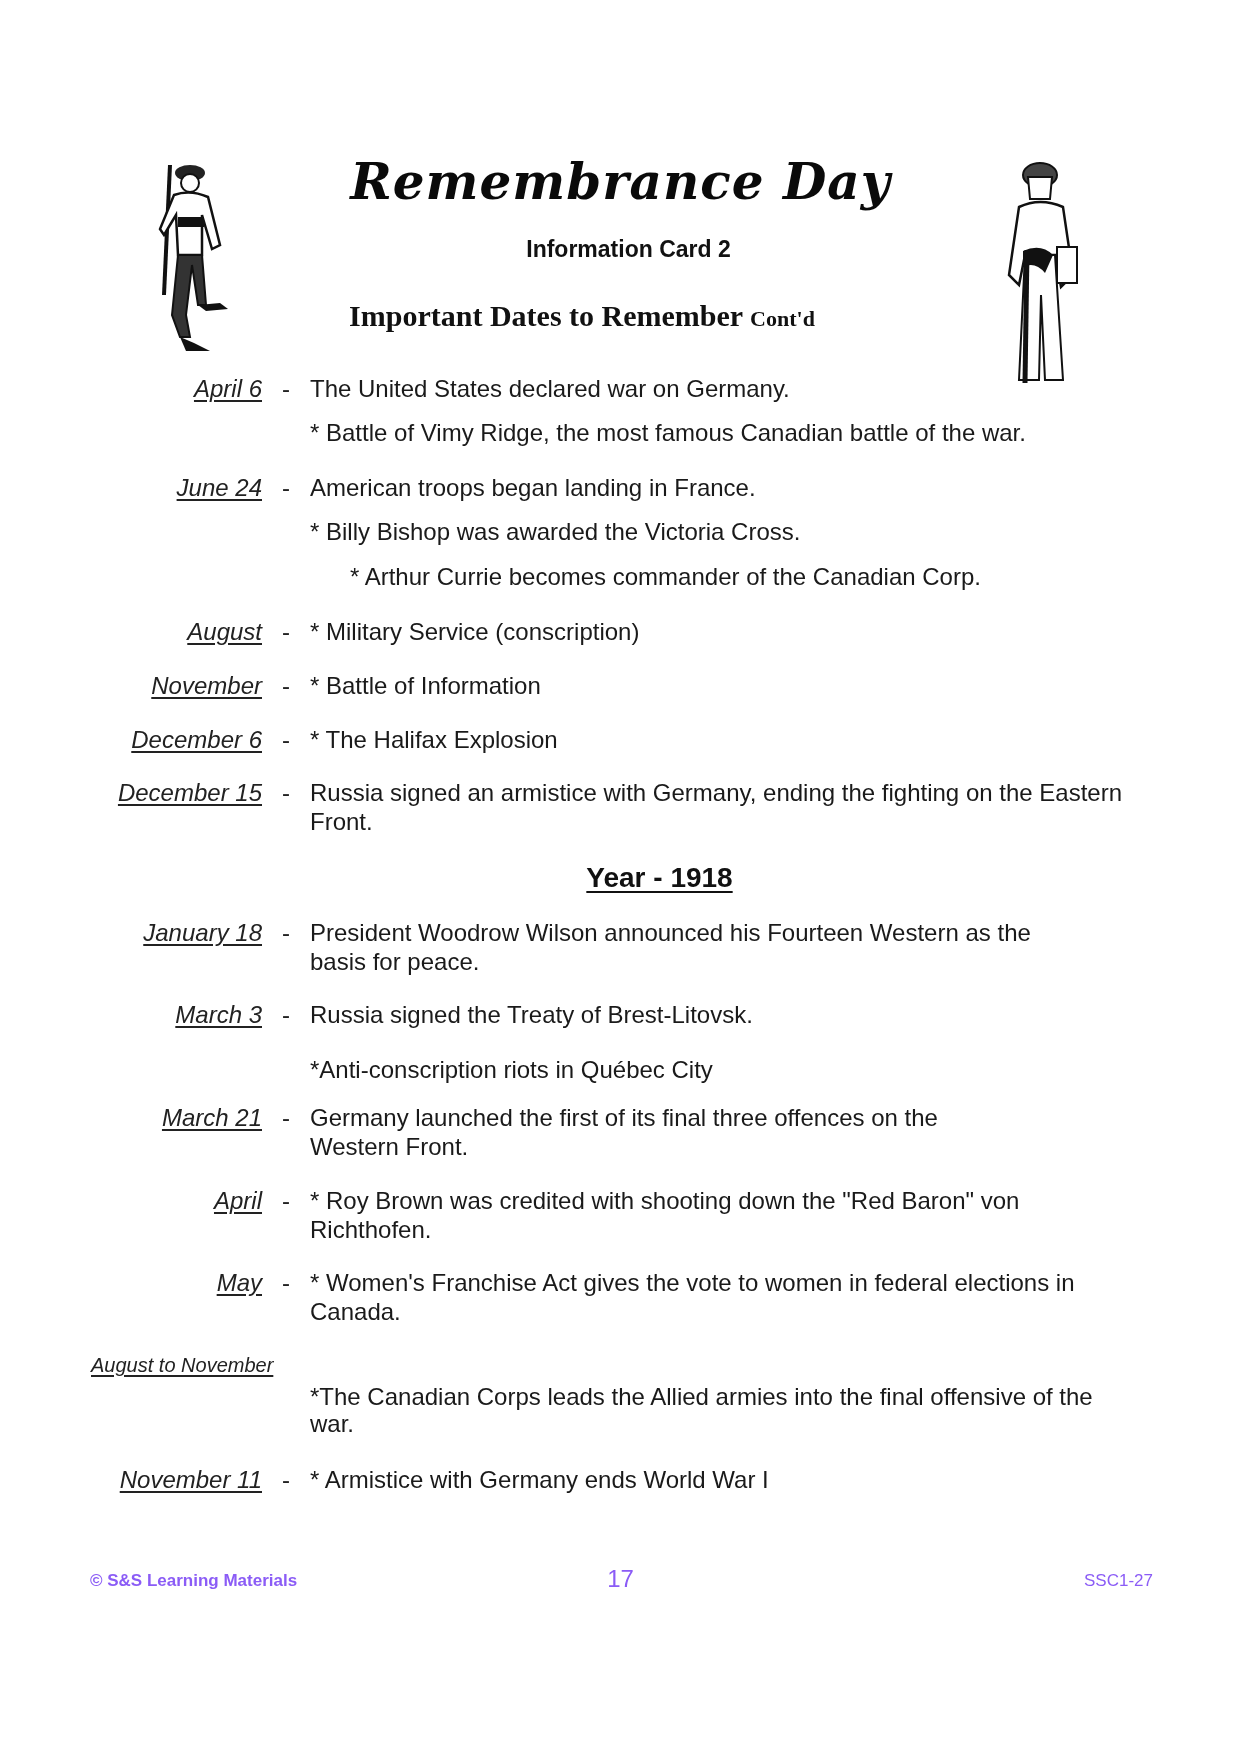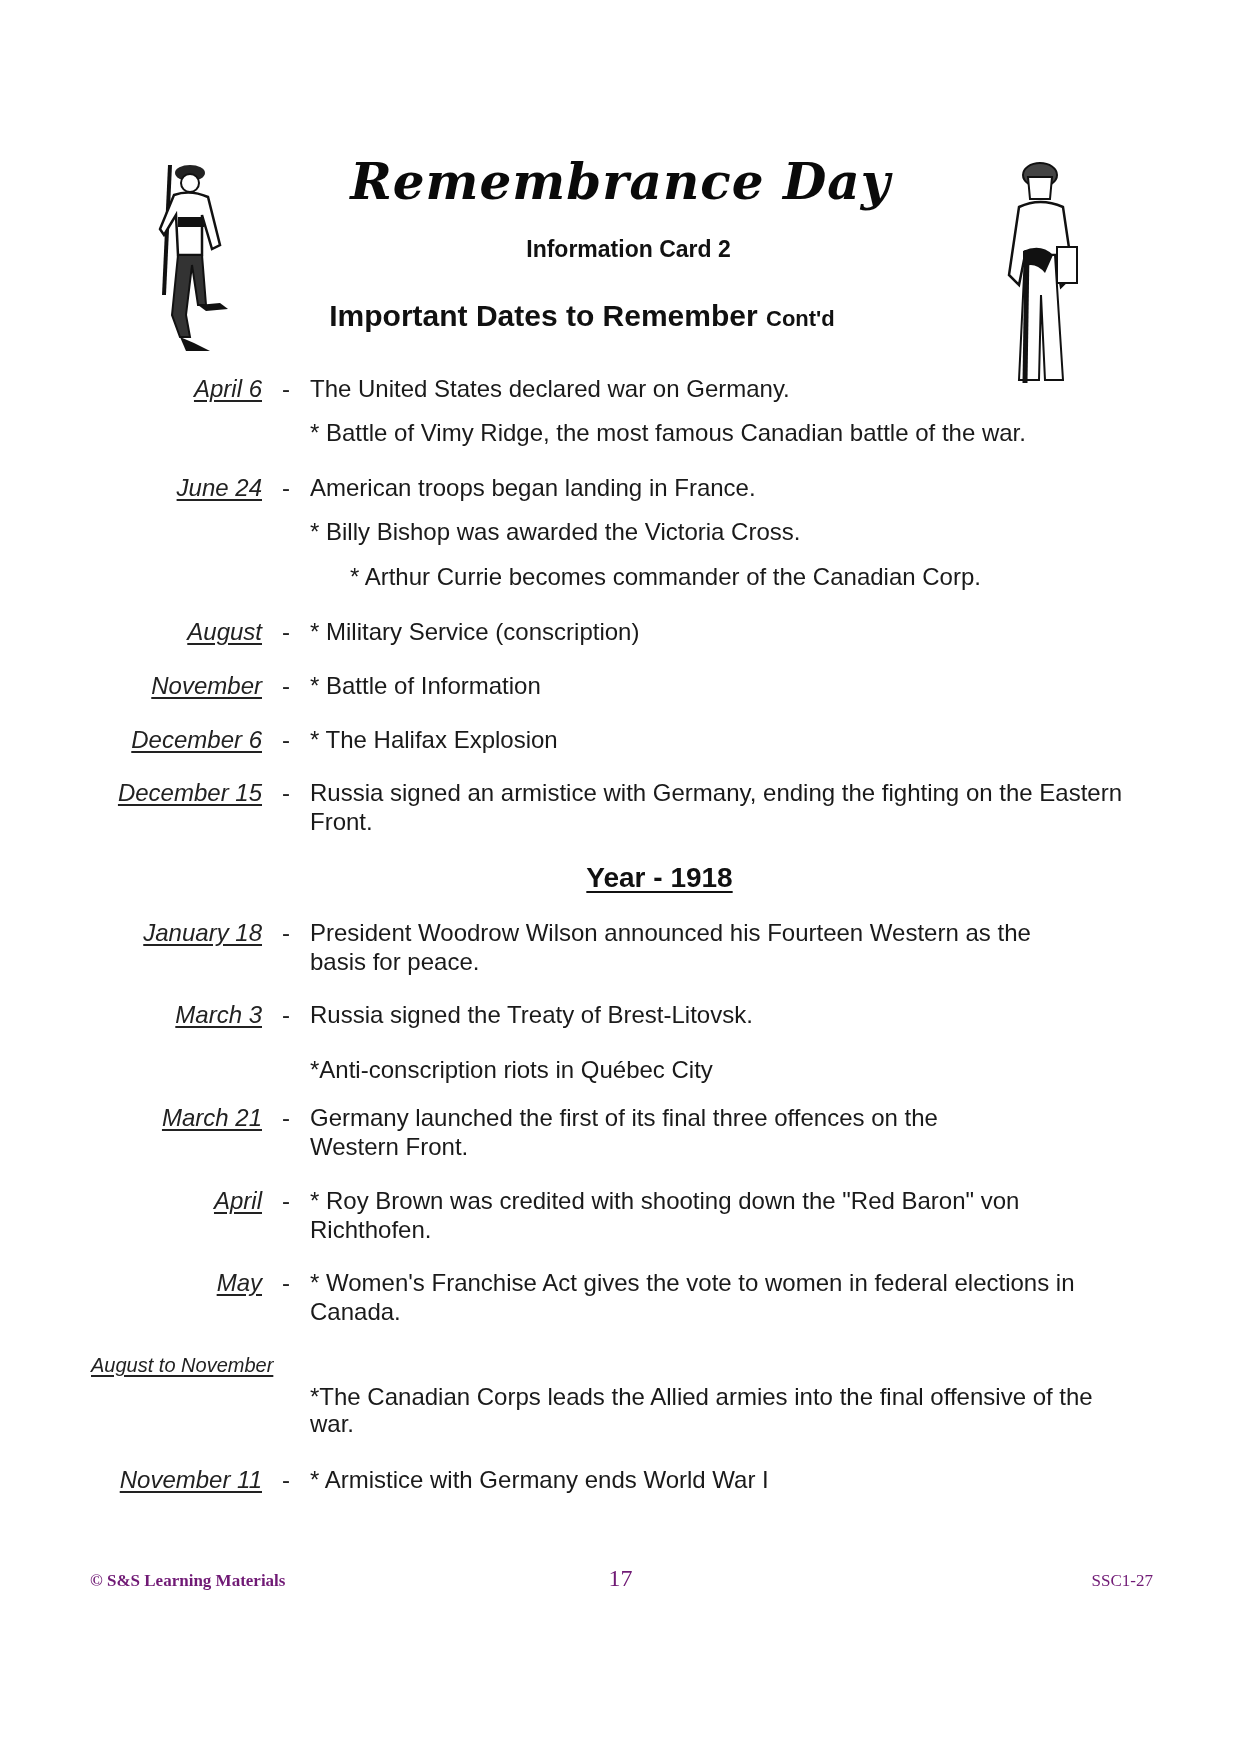--- a/index.html
+++ b/index.html
@@ -11,21 +11,21 @@
       position: absolute; left: 0; width: 1241px; top: 152px; text-align: center;
       font-family: "DejaVu Serif", serif; font-style: italic; font-weight: bold;
       font-size: 50px; letter-spacing: 1px; color: #0a0a0a;
     }
     .subtitle {
       position: absolute; left: 8px; width: 1241px; top: 236px; text-align: center;
       font-family: "Liberation Sans", sans-serif; font-weight: bold; font-size: 23px; color: #111;
     }
     .subtitle2 {
       position: absolute; left: 0; width: 1164px; top: 299px; text-align: center;
-      font-family: Liberation Sans, sans-serif; font-weight: bold; font-size: 30px; color: #111;
+      font-family: Liberation Serif, serif; font-weight: bold; font-size: 30px; color: #111;
     }
     .subtitle2 .small { font-size: 22px; }
     .soldier { position: absolute; }
     .soldier-left { left: 150px; top: 155px; width: 95px; height: 200px; }
     .soldier-right { left: 995px; top: 155px; width: 90px; height: 235px; }
 
     .entry { position: absolute; left: 0; width: 1241px; font-size: 24px; line-height: 29px; }
     .date {
       position: absolute; right: 979px; font-style: italic; text-decoration: underline;
       text-underline-offset: 3px; white-space: nowrap; color: #222;
@@ -34,21 +34,21 @@
     .text { position: absolute; left: 310px; width: 840px; color: #1a1a1a; }
     .line { position: absolute; left: 310px; width: 840px; font-size: 24px; color: #1a1a1a; }
     .date-wide {
       position: absolute; left: 91px; font-style: italic; text-decoration: underline;
       text-underline-offset: 3px; font-size: 20px; color: #222; white-space: nowrap;
     }
     .year {
       position: absolute; left: 0; width: 1241px; top: 862px; text-align: center;
       font-weight: bold; font-size: 28px; text-decoration: underline; text-underline-offset: 4px; color: #111; margin-left: 39px;
     }
-    .footer { position: absolute; top: 1571px; font-family: Liberation Serif, serif; color: #701a75; }
+    .footer { position: absolute; top: 1571px; font-family: Liberation Sans, sans-serif; color: #8b5cf6; }
     .footer-left { left: 90px; font-size: 17px; font-weight: bold; }
     .footer-center { left: 0; width: 1241px; text-align: center; font-size: 24px; top: 1565px; }
     .footer-right { right: 88px; font-size: 17px; }
   </style>
 </head>
 <body>
 
 <svg class="soldier soldier-left" viewBox="0 0 95 200">
   <line x1="20" y1="10" x2="14" y2="140" stroke="#111" stroke-width="4"></line>
   <ellipse cx="40" cy="18" rx="15" ry="8" fill="#222"></ellipse>

